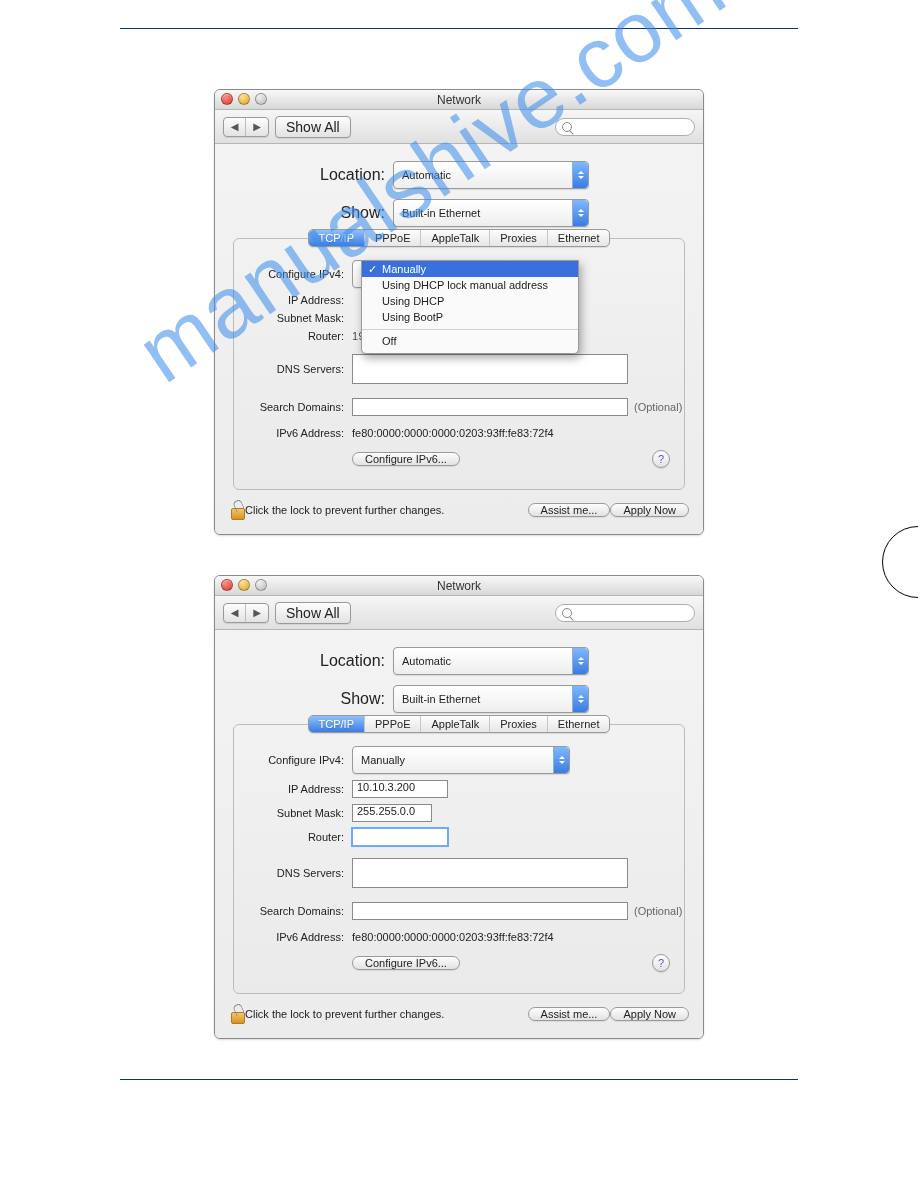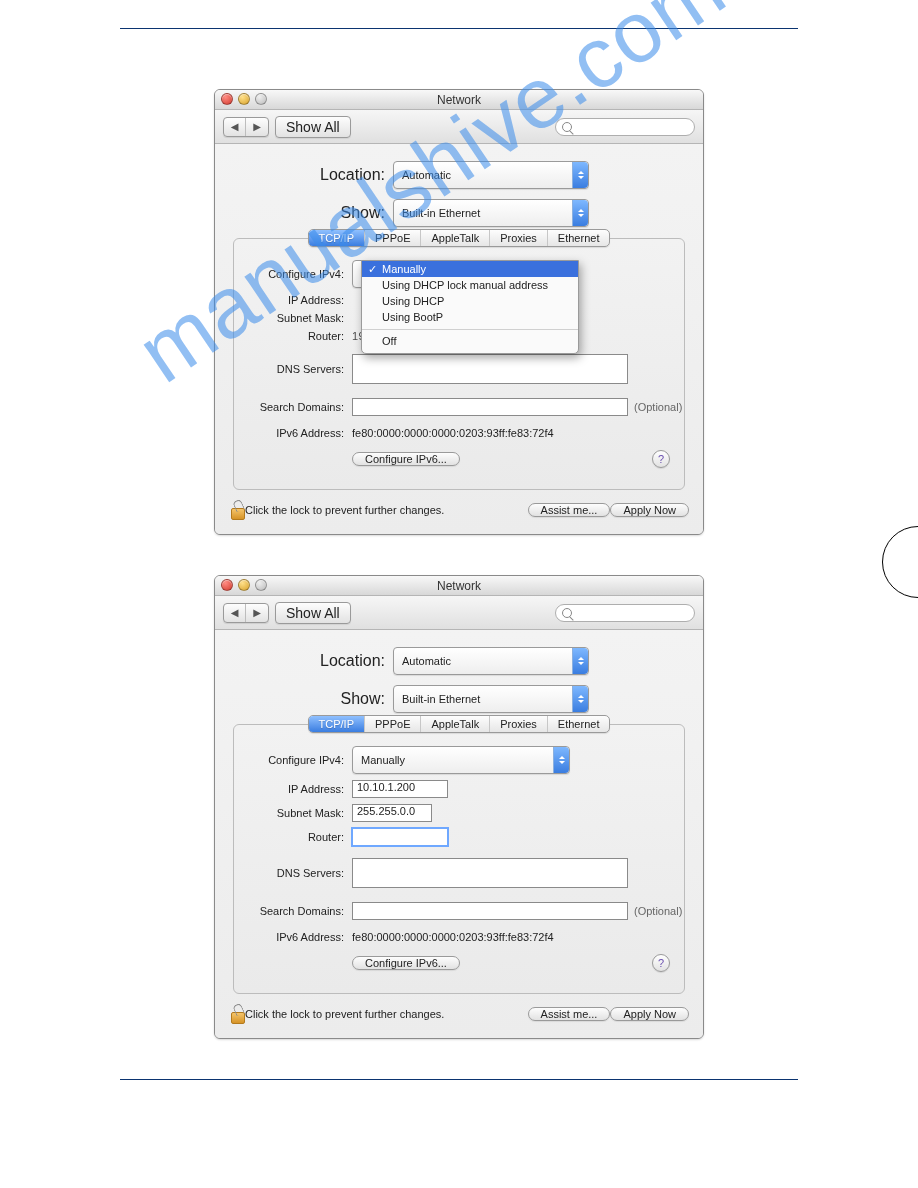--- a/index.html
+++ b/index.html
@@ -443,21 +443,21 @@
 
         <div class="row">
           <div class="lbl-wide">Configure IPv4:</div>
           <div class="select" style="width:218px">
             <span>Manually</span>
             <div class="select-cap"></div>
           </div>
         </div>
         <div class="row">
           <div class="lbl-wide">IP Address:</div>
-          <div class="txt-input" style="width:96px">10.10.1.200</div>
+          <div class="txt-input" style="width:96px">10.10.3.200</div>
         </div>
         <div class="row">
           <div class="lbl-wide">Subnet Mask:</div>
           <div class="txt-input" style="width:80px">255.255.0.0</div>
         </div>
         <div class="row">
           <div class="lbl-wide">Router:</div>
           <div class="txt-input focus" style="width:96px"></div>
         </div>
 

